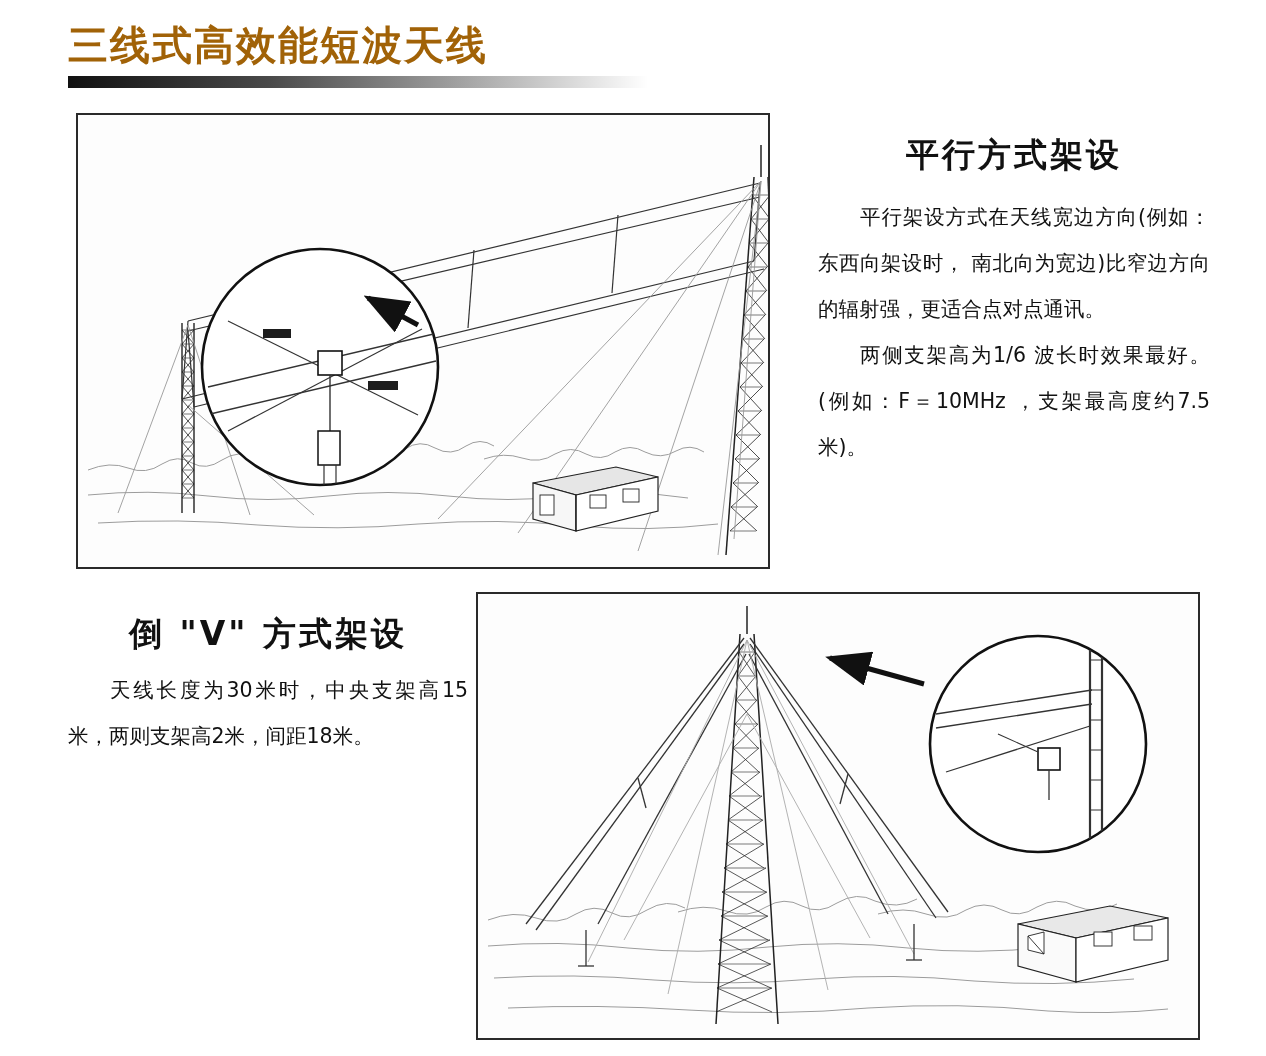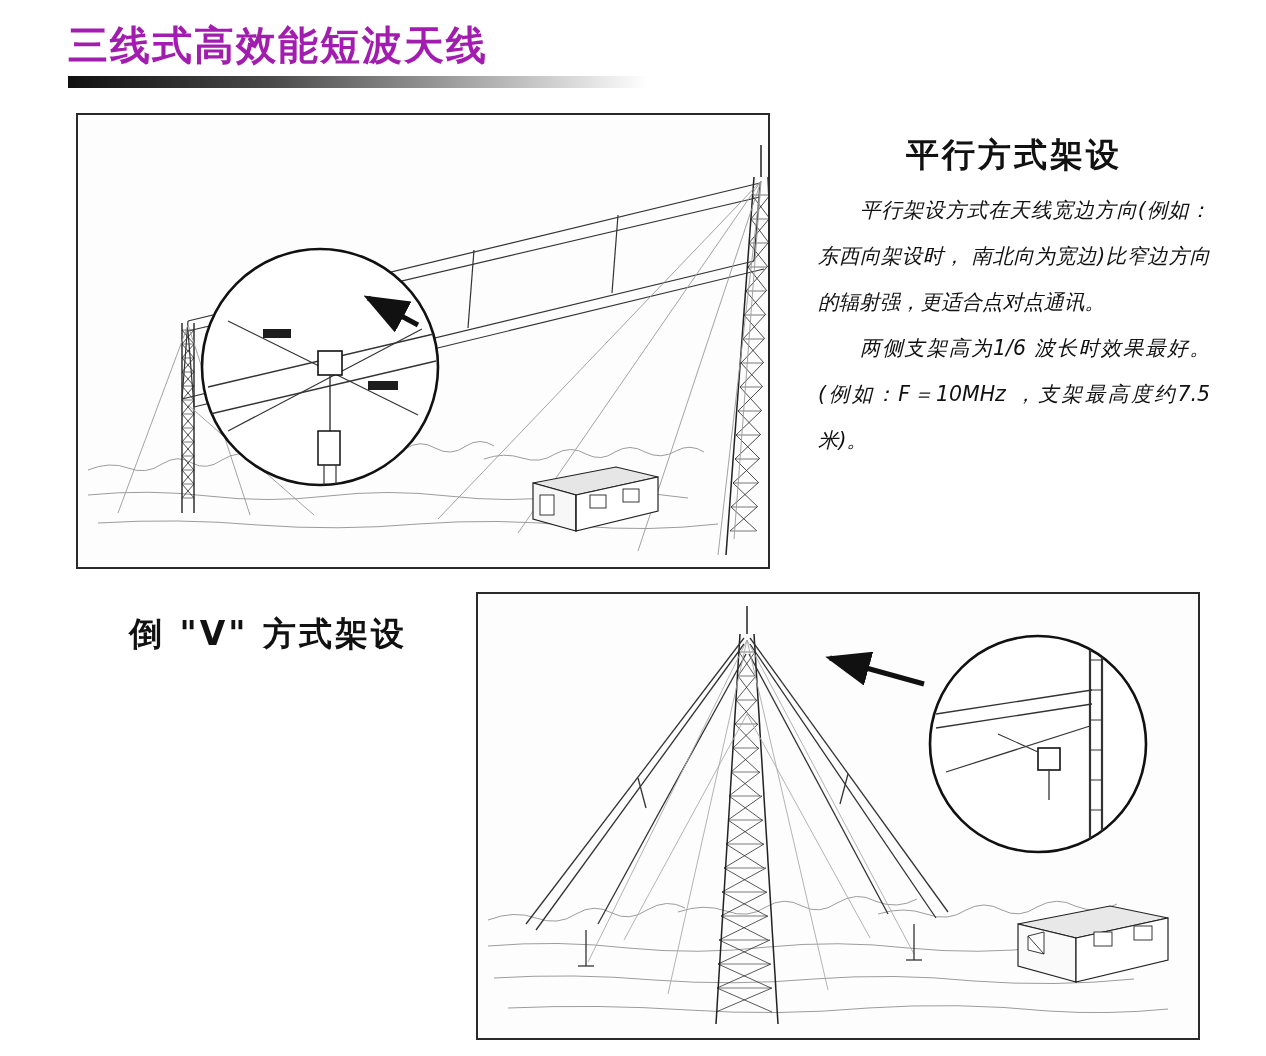--- a/index.html
+++ b/index.html
@@ -17,21 +17,21 @@
   }
 
   
   .page-title {
     position: absolute;
     left: 68px;
     top: 18px;
     font-size: 40px;
     font-weight: bold;
     letter-spacing: 2px;
-    color: #a21caf;
+    color: #a16207;
     white-space: nowrap;
   }
   .title-rule {
     position: absolute;
     left: 68px;
     top: 76px;
     width: 580px;
     height: 12px;
     background: linear-gradient(to right, #111 0%, #4a4a4a 35%, #9a9a9a 65%, #ffffff 100%);
   }
@@ -63,34 +63,33 @@
     font-weight: bold;
     letter-spacing: 3px;
     color: #111;
     white-space: nowrap;
   }
   .body-text {
     font-size: 20.5px;
     line-height: 46px;
     color: #111;
     text-align: justify;
-    font-style: italic;
   }
   .body-text p { margin: 0; }
   .body-text p.indent { text-indent: 42px; }
 
   #section-parallel {
     position: absolute;
     left: 818px;
     top: 133px;
     width: 392px;
   }
   #section-parallel .section-heading {
     text-align: center;
-    margin-bottom: 9px;
+    margin-bottom: 16px;
   }
 
   #section-invertedv {
     position: absolute;
     left: 68px;
     top: 612px;
     width: 400px;
   }
   #section-invertedv .section-heading {
     text-align: center;
@@ -217,20 +216,21 @@
   <div class="section-heading">平行方式架设</div>
   <div class="body-text">
     <p class="indent">平行架设方式在天线宽边方向(例如：东西向架设时， 南北向为宽边)比窄边方向的辐射强，更适合点对点通讯。</p>
     <p class="indent">两侧支架高为1/6 波长时效果最好。(例如：F＝10MHz ，支架最高度约7.5米)。</p>
   </div>
 </div>
 
 <div id="section-invertedv">
   <div class="section-heading">倒 "V" 方式架设</div>
   <div class="body-text">
+    <p class="indent">天线长度为30米时，中央支架高15米，两则支架高2米，间距18米。</p>
   </div>
 </div>
 
 <div class="figure" id="figure-invertedv">
   <svg viewBox="0 0 720 444" preserveAspectRatio="none">
     <defs>
       <marker id="arrowhead2" markerWidth="9" markerHeight="7" refX="8" refY="3.5" orient="auto">
         <polygon points="0 0, 9 3.5, 0 7" fill="#111"></polygon>
       </marker>
       <clipPath id="clipCircle2">

